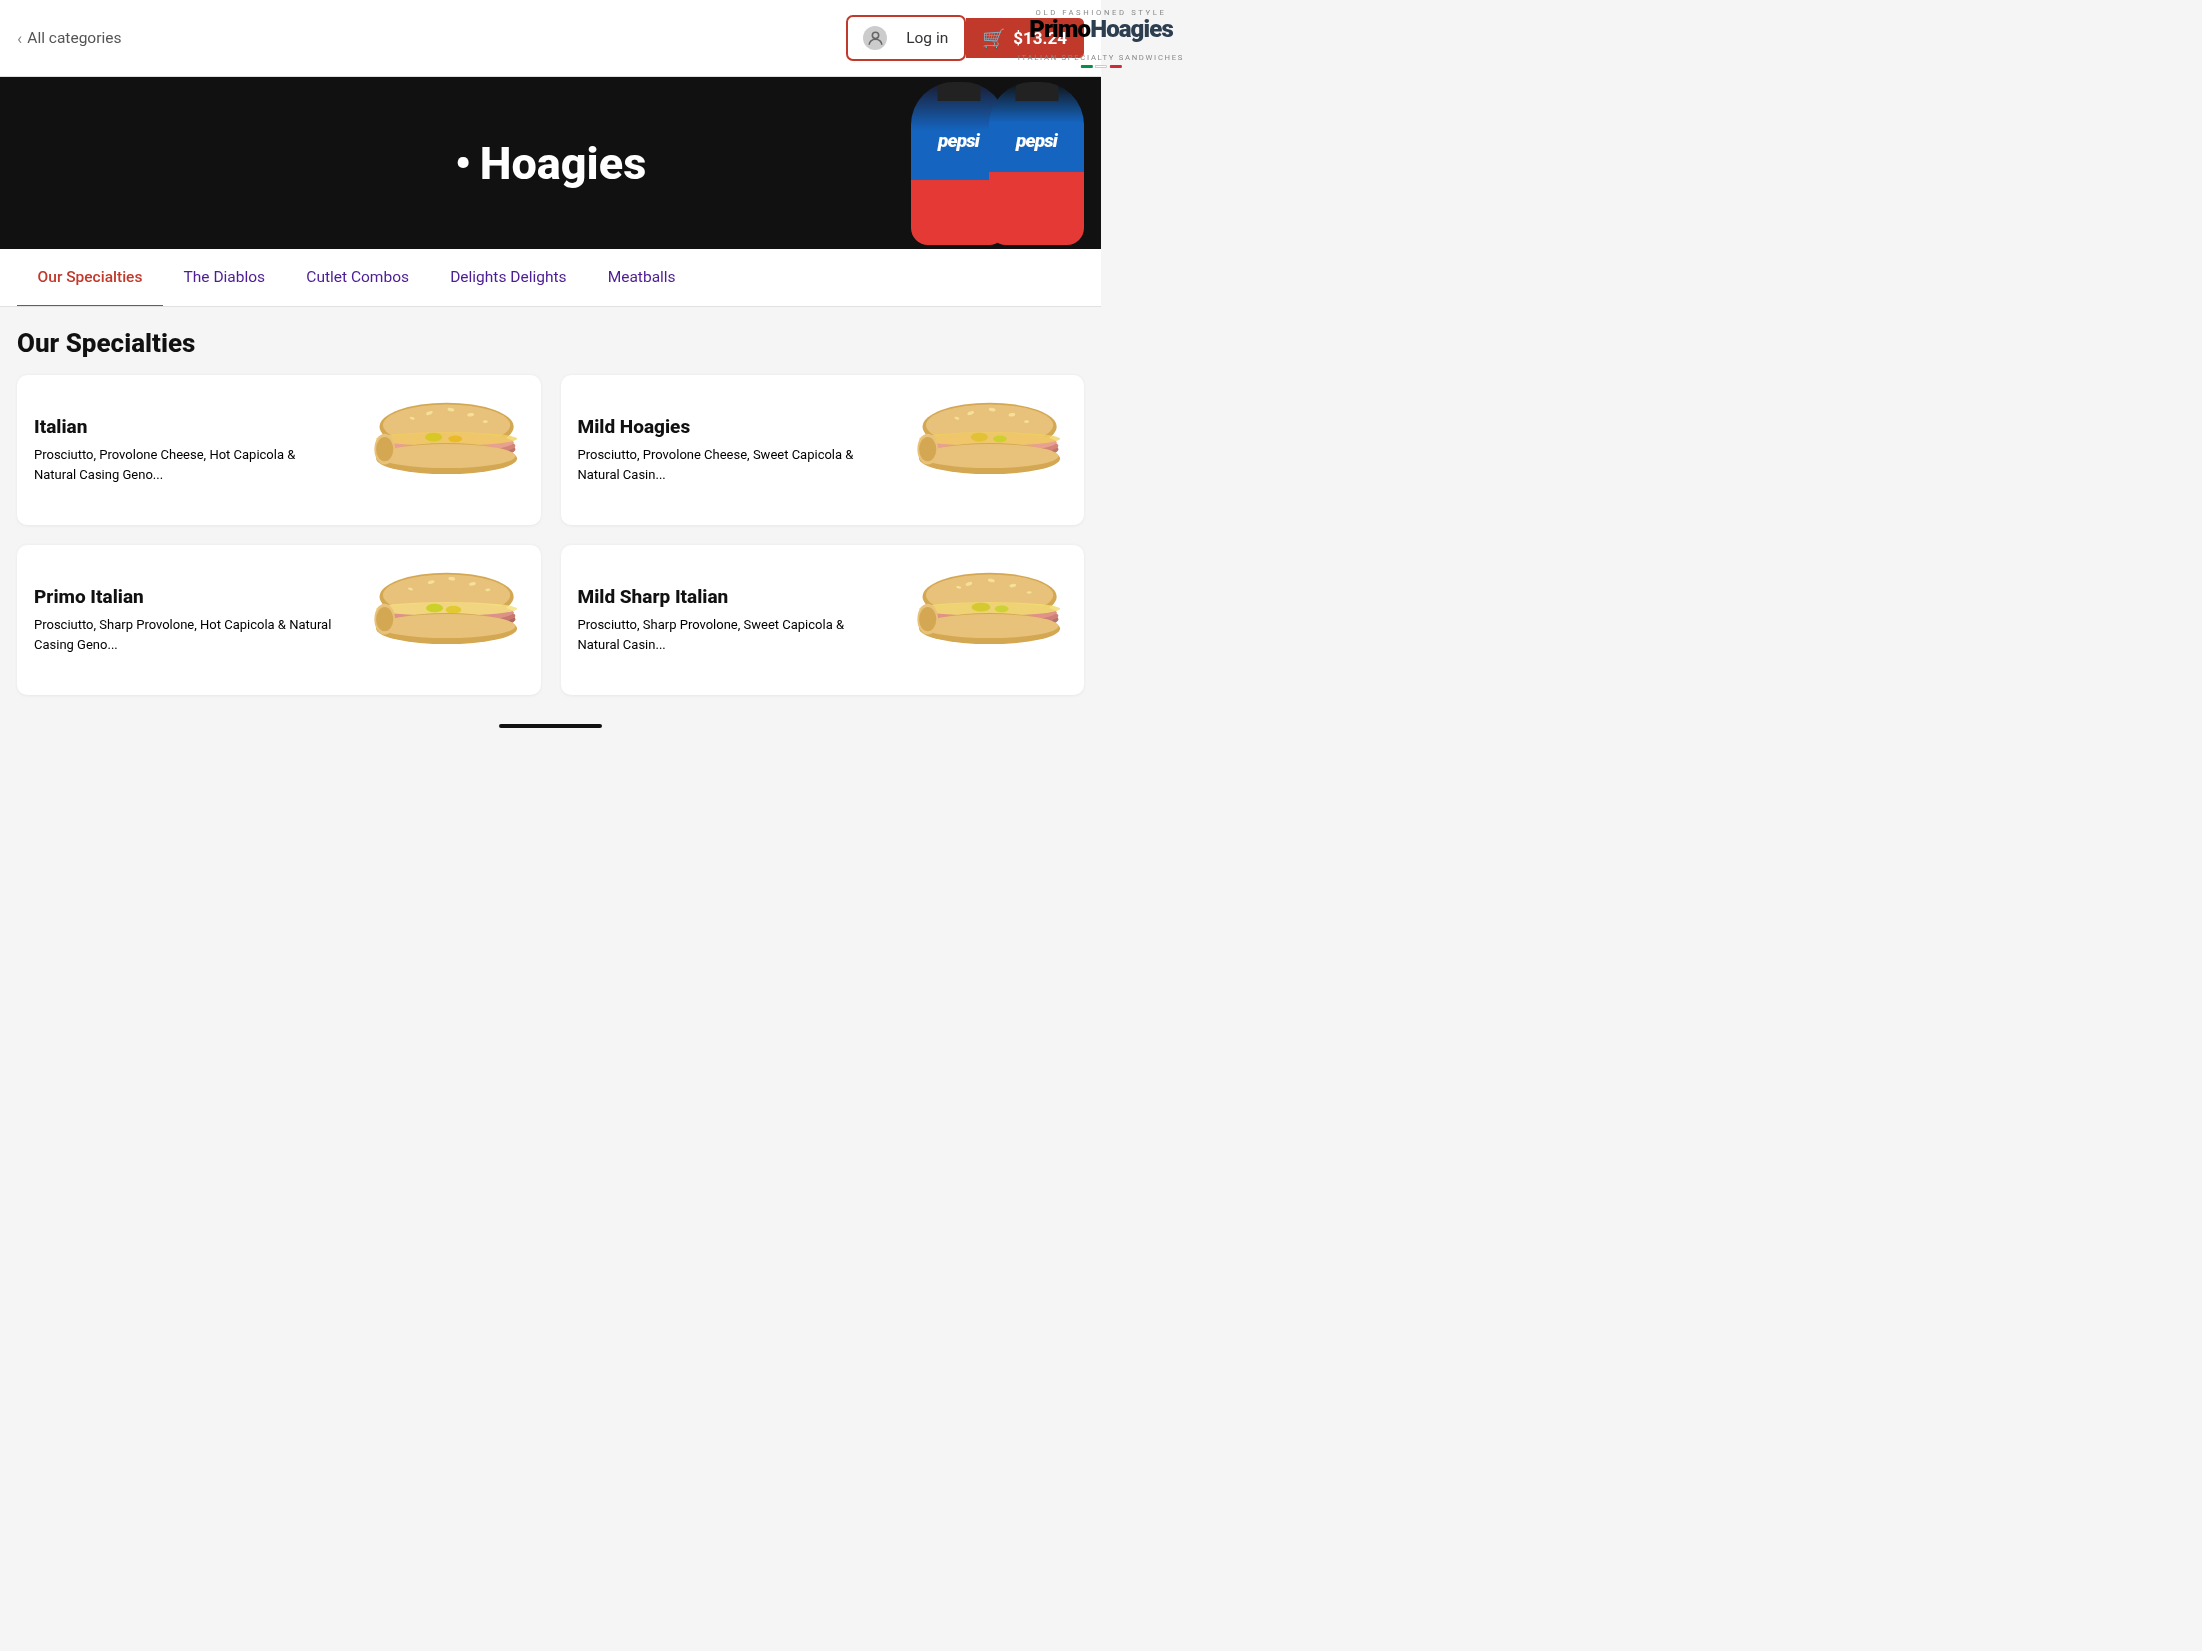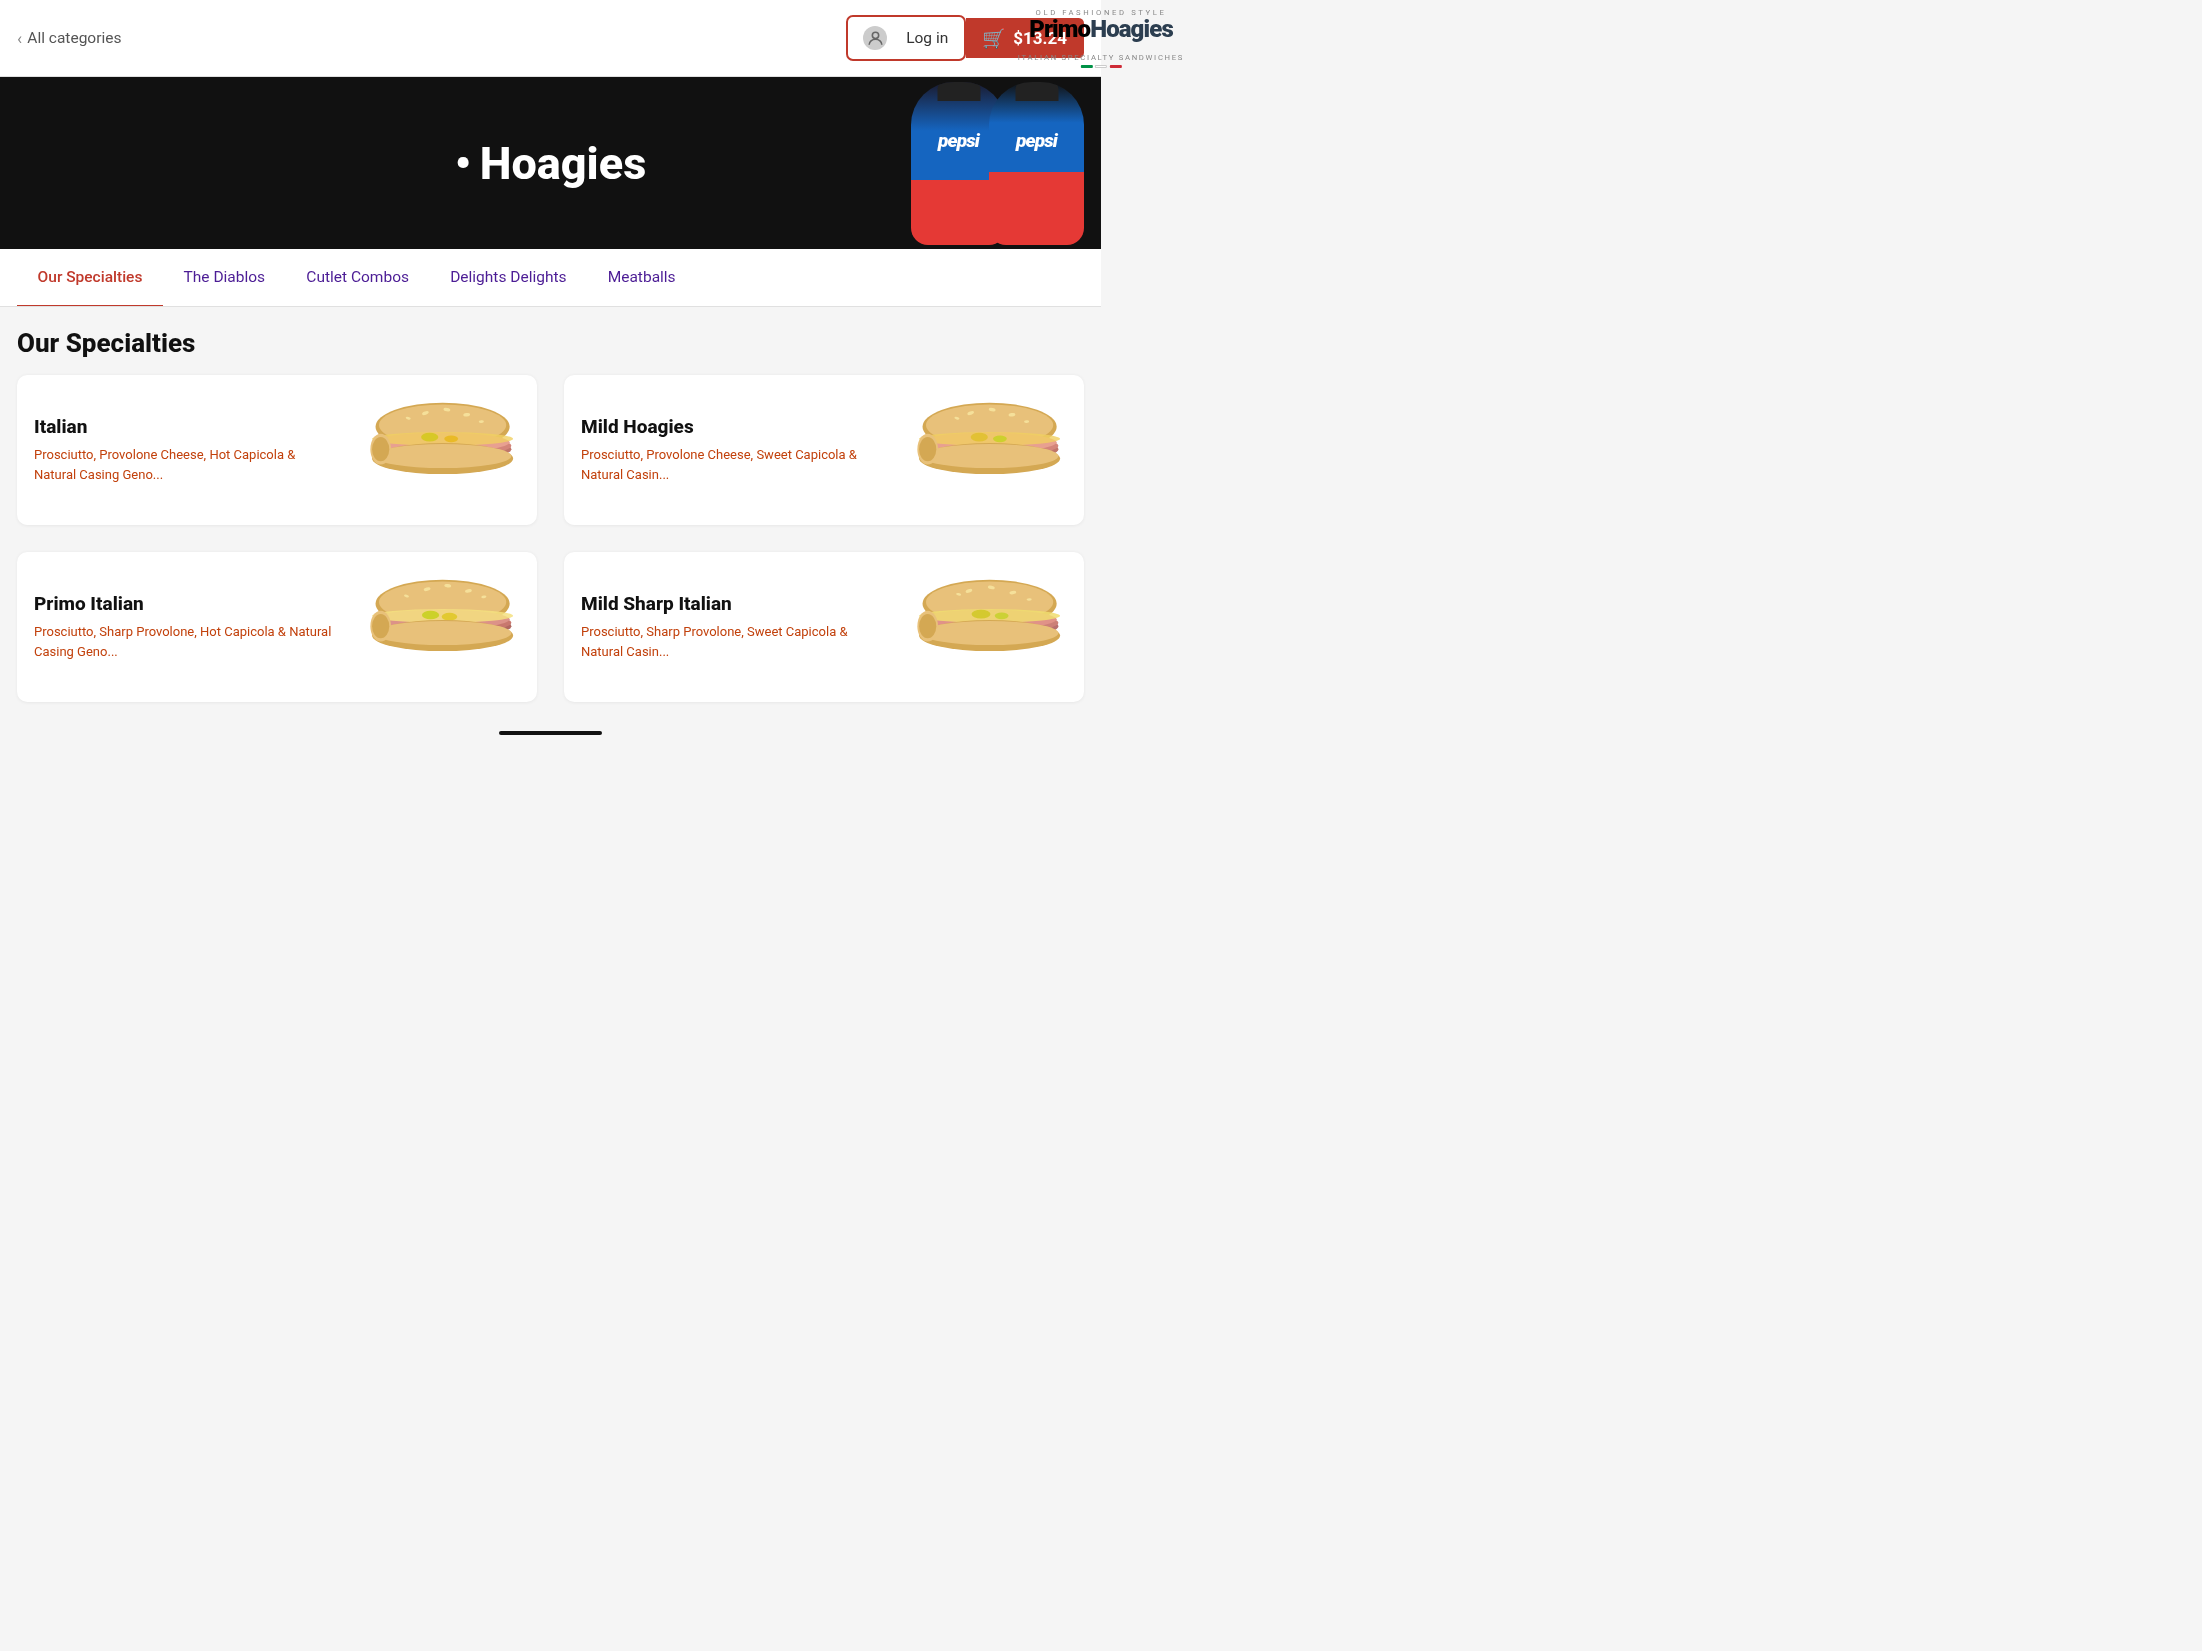--- a/index.html
+++ b/index.html
@@ -221,21 +221,21 @@
       font-size: 26px;
       font-weight: 800;
       color: #111;
       margin-bottom: 17px;
     }
 
     
     .menu-grid {
       display: grid;
       grid-template-columns: 1fr 1fr;
-      gap: 27px;
+      gap: 20px;
     }
     .menu-card {
       background: #fff;
       border-radius: 10.3px;
       padding: 19px 17px;
       display: flex;
       align-items: center;
       justify-content: space-between;
       cursor: pointer;
       box-shadow: 0 0.9px 3.4px rgba(0,0,0,0.06);
@@ -247,21 +247,21 @@
       padding-right: 13.8px;
     }
     .menu-card-name {
       font-size: 19px;
       font-weight: 800;
       color: #111;
       margin-bottom: 6.9px;
     }
     .menu-card-desc {
       font-size: 13px;
-      color: #c2410c;
+      color: #000000;
       line-height: 1.5;
     }
     .menu-card-img {
       width: 172px;
       height: 112px;
       flex-shrink: 0;
       border-radius: 6.9px;
       overflow: hidden;
       display: flex;
       align-items: center;

